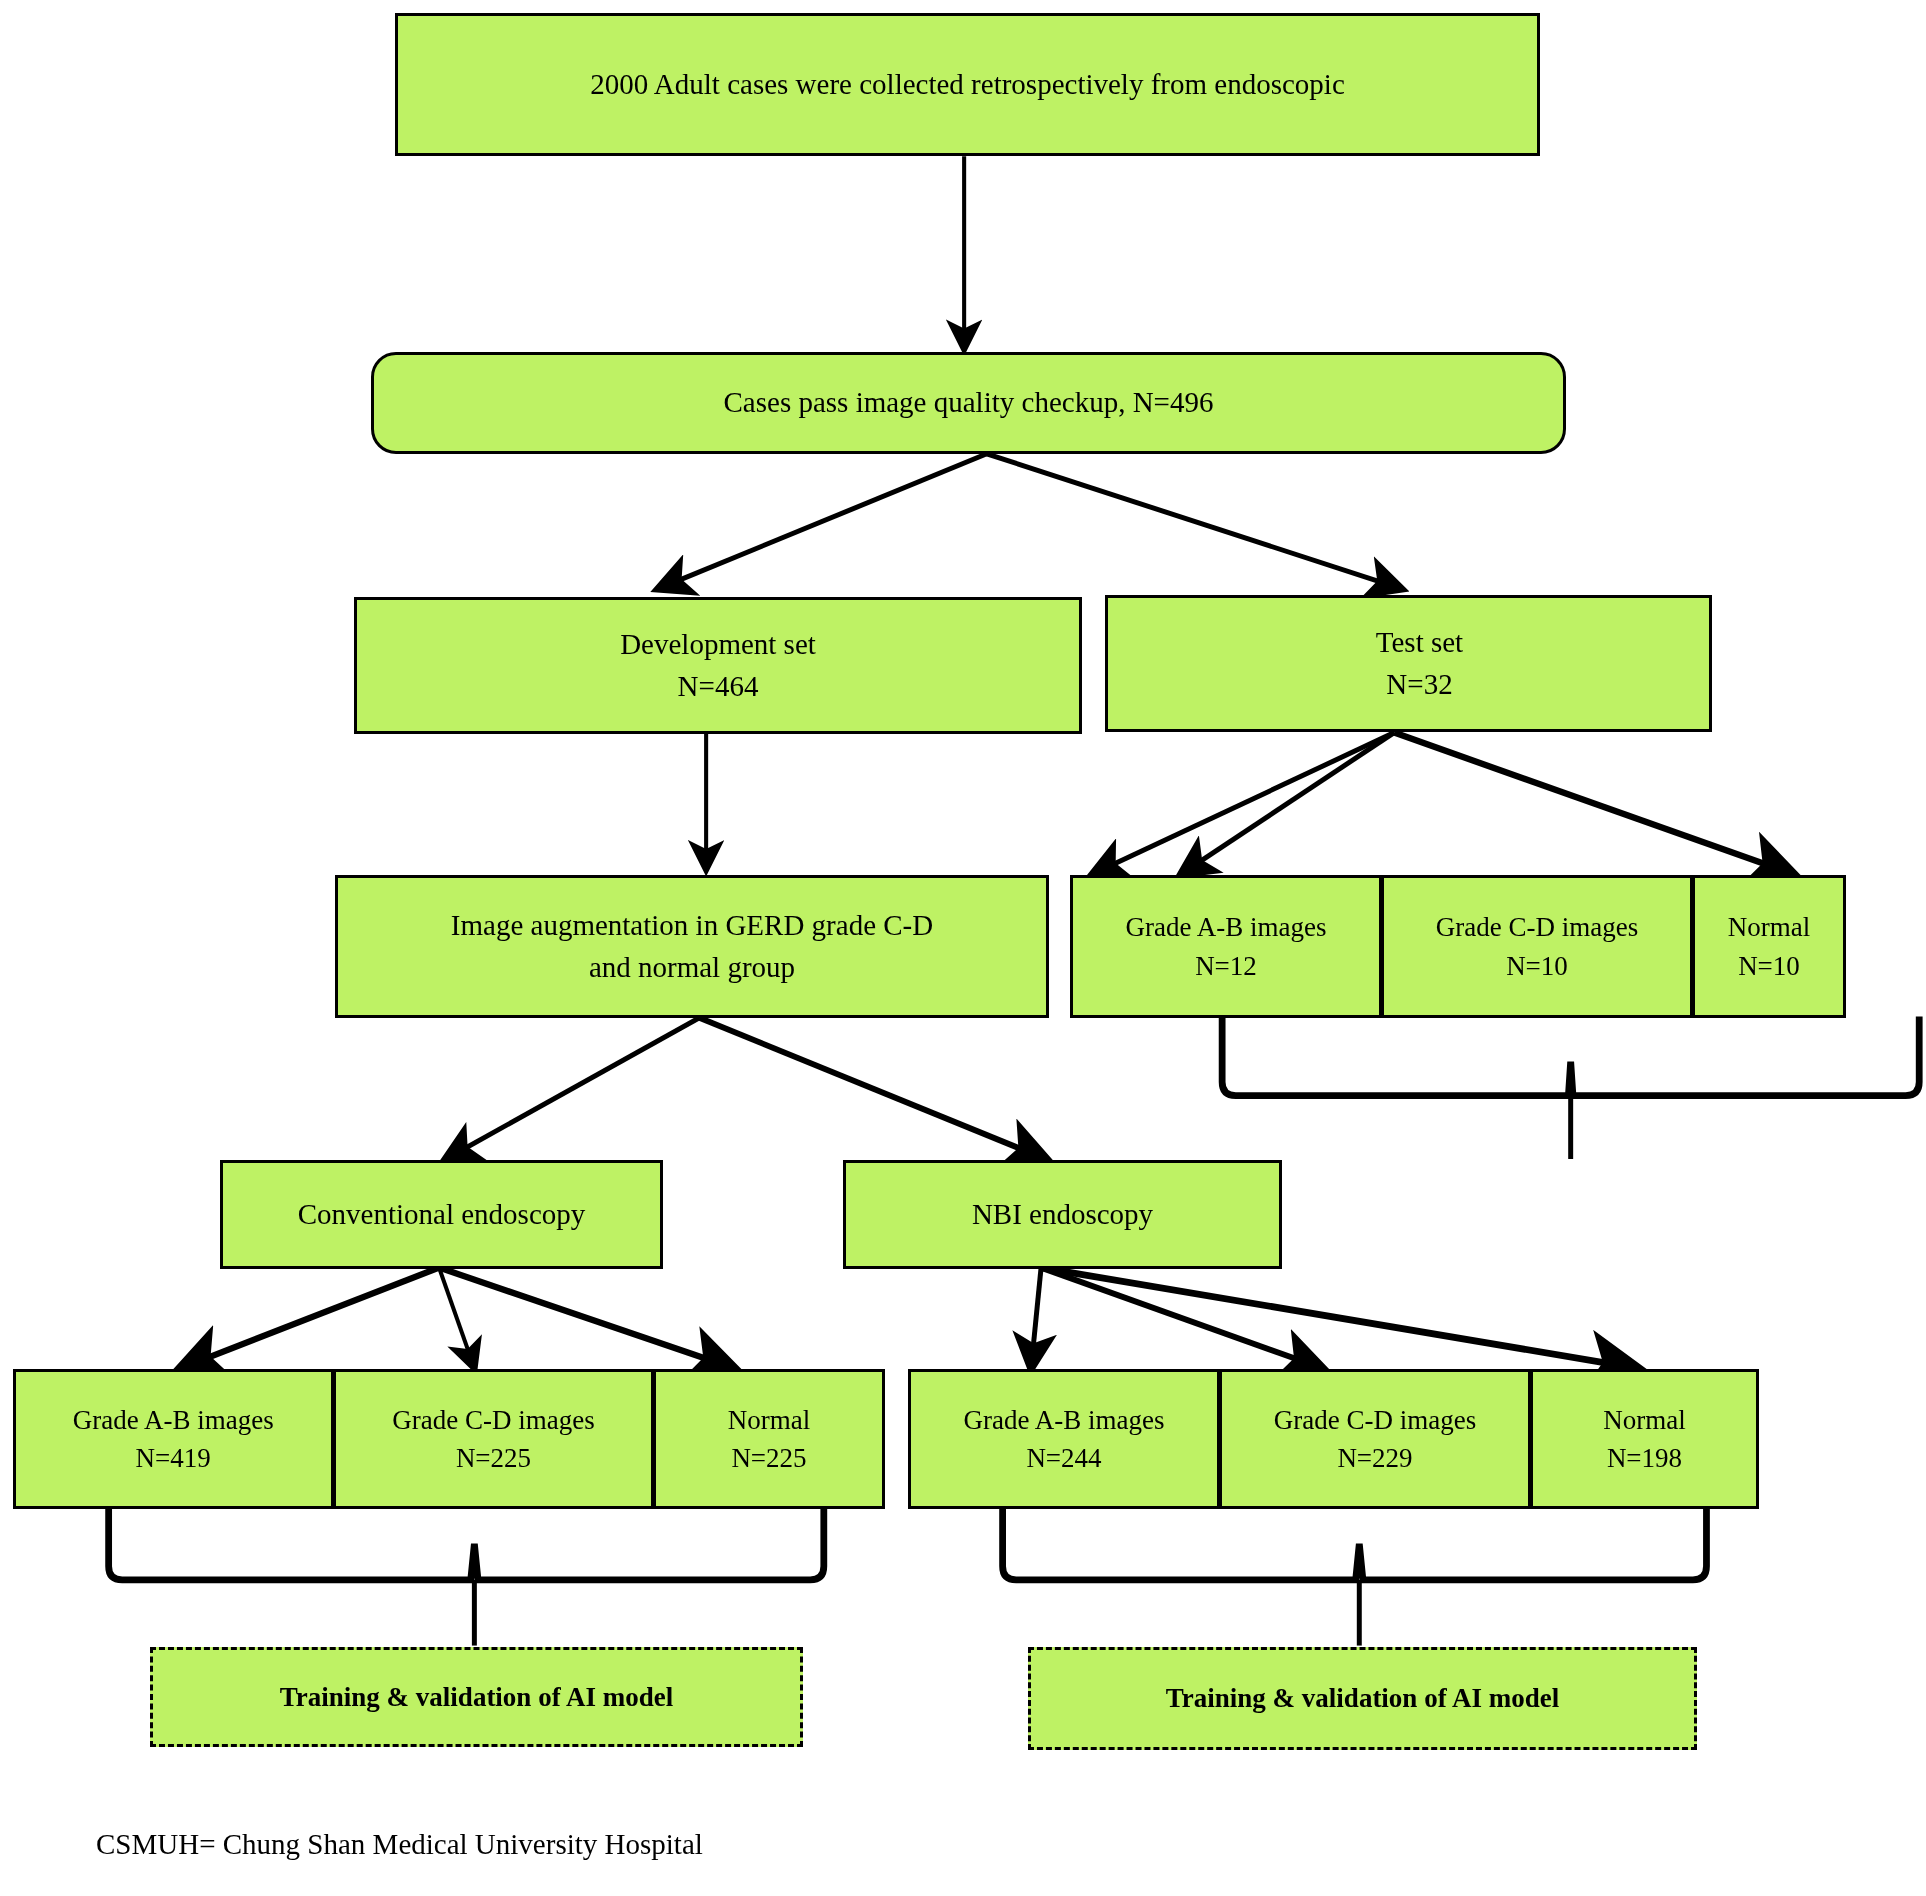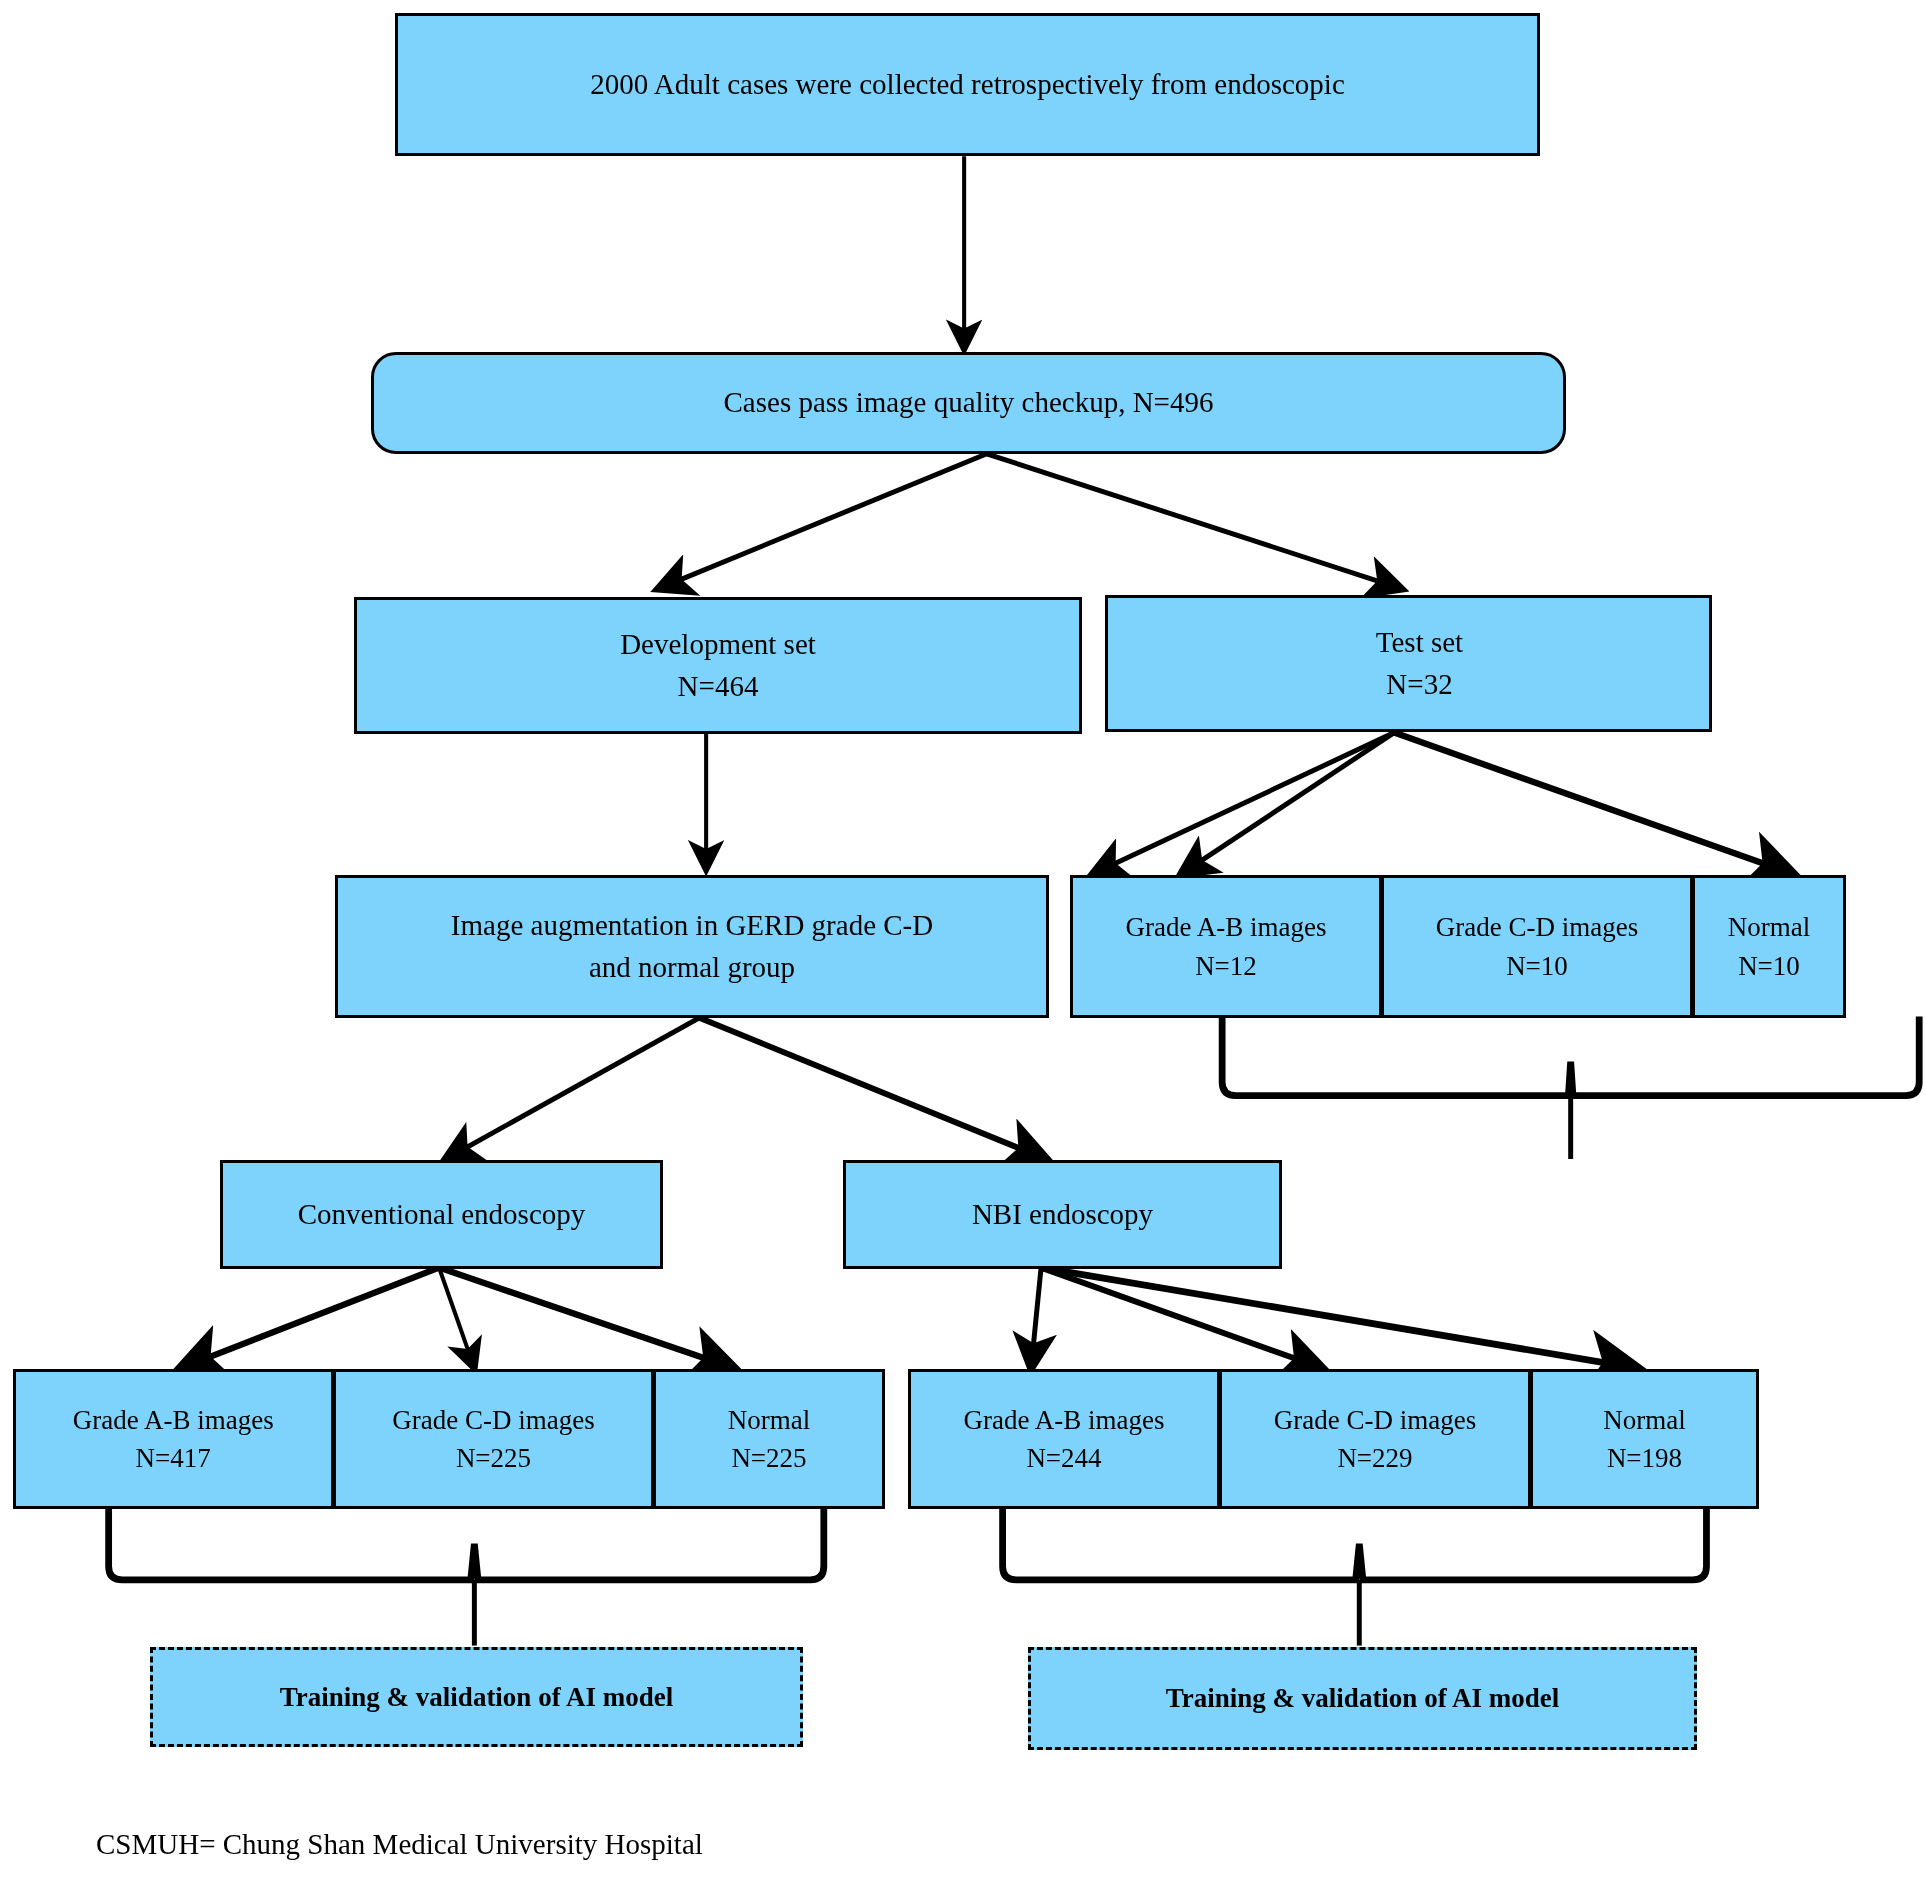--- a/index.html
+++ b/index.html
@@ -13,21 +13,21 @@
     height: 1897px;
     background: #ffffff;
     font-family: "Liberation Serif", "DejaVu Serif", serif;
     color: #000000;
     overflow: hidden;
   }
   .node {
     position: absolute;
     box-sizing: border-box;
     border: 3.2px solid #000000;
-    background: #7dd3fc;
+    background: #bef264;
     display: flex;
     flex-direction: column;
     align-items: center;
     justify-content: center;
     text-align: center;
     line-height: 1.42;
   }
   .node.dashed {
     border: 3.2px dashed #000000;
     font-weight: bold;
@@ -138,21 +138,21 @@
     <span class="ln f64">Conventional endoscopy</span>
   </div>
 
   <div class="node" style="left:843px; top:1160px; width:439px; height:109px;">
     <span class="ln f64">NBI endoscopy</span>
   </div>
 
 
   <div class="node" style="left:12.7px; top:1369px; width:321px; height:140px;">
     <span class="ln f60">Grade A-B images</span>
-    <span class="ln f60">N=417</span>
+    <span class="ln f60">N=419</span>
   </div>
 
   <div class="node" style="left:333px; top:1369px; width:321px; height:140px;">
     <span class="ln f60">Grade C-D images</span>
     <span class="ln f60">N=225</span>
   </div>
 
   <div class="node" style="left:653px; top:1369px; width:232px; height:140px;">
     <span class="ln f60">Normal</span>
     <span class="ln f60">N=225</span>

